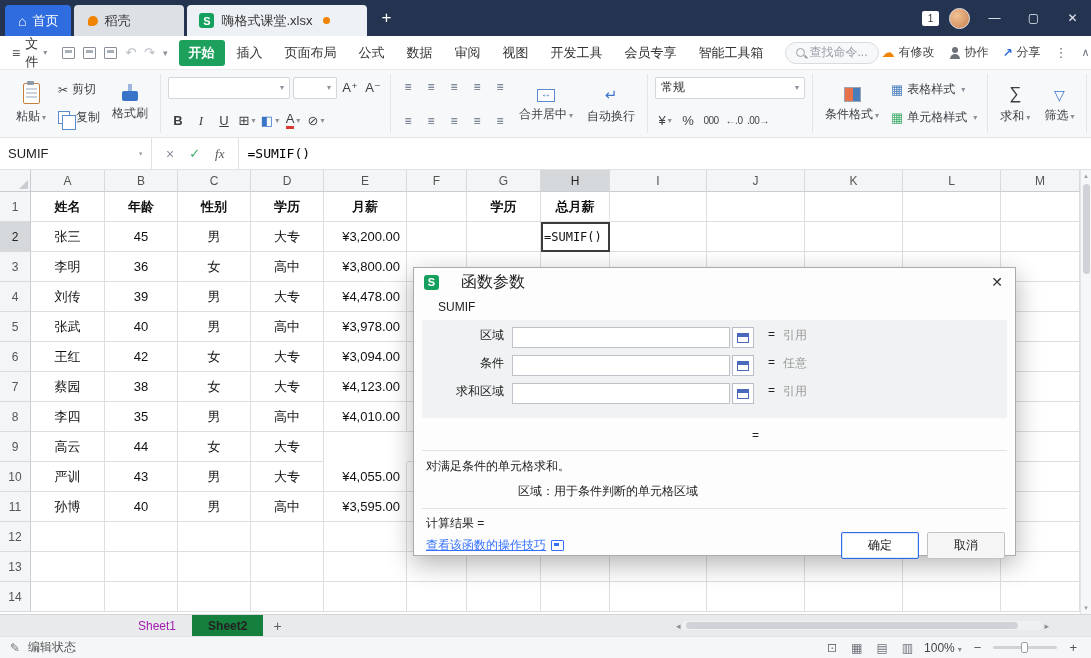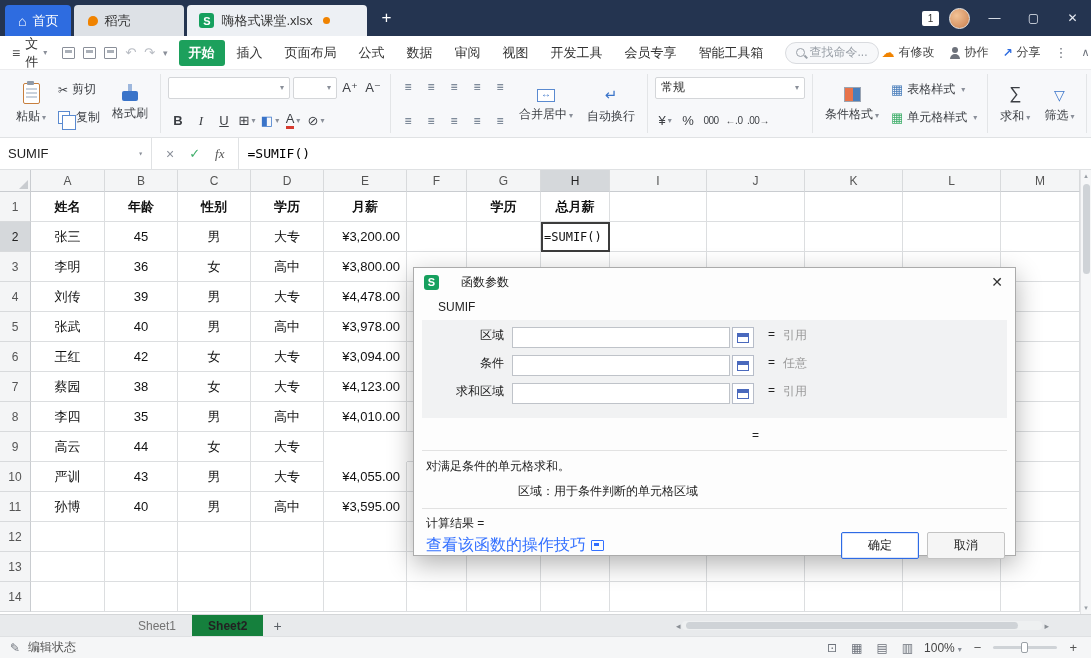--- a/index.html
+++ b/index.html
@@ -112,21 +112,21 @@
 .g-cell.cur{justify-content:flex-end;padding-right:6px;}
 .g-cell.active-cell{outline:2px solid #3c3c3c;outline-offset:-2px;justify-content:flex-start;padding-left:3px;font-family:"DejaVu Sans Mono",monospace;font-size:12px;}
 .vscroll{position:absolute;top:0;right:0;bottom:0;width:11px;background:#f6f7f8;border-left:1px solid #e3e4e6;display:flex;flex-direction:column;align-items:center;}
 .vs-arrow{font-size:7px;color:#9aa0a6;line-height:12px;}
 .vs-thumb{width:7px;height:90px;background:#cfd3d7;border-radius:4px;margin-top:2px;}
 .vs-bottom{margin-top:auto;}
 
 
 .sheetbar{height:22px;background:#e8eaec;border-top:1px solid #d4d6d8;display:flex;align-items:stretch;flex:none;}
 .sb-spacer{width:122px;flex:none;}
-.stab{display:flex;align-items:center;padding:0 16px;font-size:12px;color:#737373;}
+.stab{display:flex;align-items:center;padding:0 16px;font-size:12px;color:#a21caf;}
 .stab.active{background:#15803d;color:#222;font-weight:bold;}
 .sb-add{display:flex;align-items:center;padding:0 10px;font-size:14px;color:#5a5f66;}
 .sb-flex{flex:1;}
 .hscroll{display:flex;align-items:center;gap:2px;margin-right:42px;}
 .hs-arrow{font-size:9px;color:#8a8f95;}
 .hs-track{width:360px;height:9px;background:#eef0f1;border-radius:4px;display:flex;align-items:center;}
 .hs-thumb{width:92%;height:7px;background:#cfd3d7;border-radius:4px;margin-left:4px;}
 
 
 .statusbar{height:22px;background:#f5f6f7;border-top:1px solid #dfe1e3;display:flex;align-items:center;padding:0 10px;gap:8px;color:#555;flex:none;}
@@ -135,38 +135,38 @@
 .vicon{font-size:12px;color:#6d727b;margin:0 3px;}
 .zoomtxt{font-size:12px;color:#444;margin-left:0;}
 .zoomtxt::after{content:"▾";font-size:8px;color:#8a8f99;margin-left:3px;}
 .zoombtn{font-size:13px;color:#555;margin:0 4px;}
 .zslider{width:64px;height:3px;background:#cfd3d7;border-radius:2px;position:relative;}
 .zthumb{position:absolute;left:28px;top:-4px;width:7px;height:11px;background:#fff;border:1px solid #9aa0a6;border-radius:2px;}
 
 
 .dialog{position:absolute;left:413px;top:267px;width:603px;height:289px;background:#fdfdfd;border:1px solid #ababab;box-shadow:0 8px 24px rgba(0,0,0,.3);z-index:20;display:flex;flex-direction:column;}
 .dlg-title{height:28px;display:flex;align-items:center;gap:6px;padding:0 10px;flex:none;}
-.dlg-title-text{font-size:12px;color:#222;padding-left:16px;}
+.dlg-title-text{font-size:16px;color:#222;padding-left:16px;}
 .dlg-close{margin-left:auto;font-size:14px;color:#333;padding:0 2px;}
 .dlg-fn{padding:4px 0 4px 24px;font-size:12px;color:#222;}
 .dlg-args{margin:2px 8px 0 8px;background:#f1f2f3;padding:7px 8px;}
 .arg-row{display:flex;align-items:flex-start;height:28px;}
 .arg-label{width:82px;text-align:right;padding-right:8px;color:#222;flex:none;}
 .arg-input{width:218px;height:21px;border:1px solid #bfc3c9;background:#fff;padding:0 4px;font-size:12px;outline:none;flex:none;}
 .picker{width:22px;height:21px;border:1px solid #b7bdc9;background:#fff;margin-left:2px;display:flex;align-items:center;justify-content:center;flex:none;}
 .picker-ic{width:12px;height:10px;border:1px solid #4a69bd;background:linear-gradient(#4a69bd 3px,#fff 3px);}
 .arg-eq{margin:0 8px 0 14px;color:#222;}
 .arg-hint{color:#9a9a9a;}
 .dlg-eq{margin:10px 0 0 338px;color:#222;height:14px;}
 .dlg-sep{border-top:1px solid #e2e2e2;margin:8px 8px 0 8px;}
 .dlg-desc1{padding:7px 0 0 12px;color:#222;}
 .dlg-desc2{padding:8px 0 0 104px;color:#222;}
 .dlg-result{padding:6px 0 0 12px;color:#222;}
 .dlg-footer{margin-top:auto;display:flex;align-items:center;padding:0 10px 12px 12px;}
-.dlg-link{color:#3370ff;font-size:16px;}
+.dlg-link{color:#3370ff;text-decoration:underline;font-size:12px;}
 .link-ic{width:13px;height:11px;border:1px solid #3370ff;border-radius:1px;margin-left:5px;position:relative;}
 .link-ic::after{content:"";position:absolute;left:2px;top:2px;width:5px;height:3px;background:#3370ff;}
 .btn{width:78px;height:27px;display:flex;align-items:center;justify-content:center;font-size:12px;color:#222;background:#f5f5f5;border:1px solid #c3c3c3;border-radius:2px;}
 .btn.ok{background:#fff;border:1px solid #2e6be5;box-shadow:inset 0 0 0 1px #dbe5fb;margin-left:auto;margin-right:8px;}
 </style>
 </head>
 <body>
 
 <div class="app">
 

